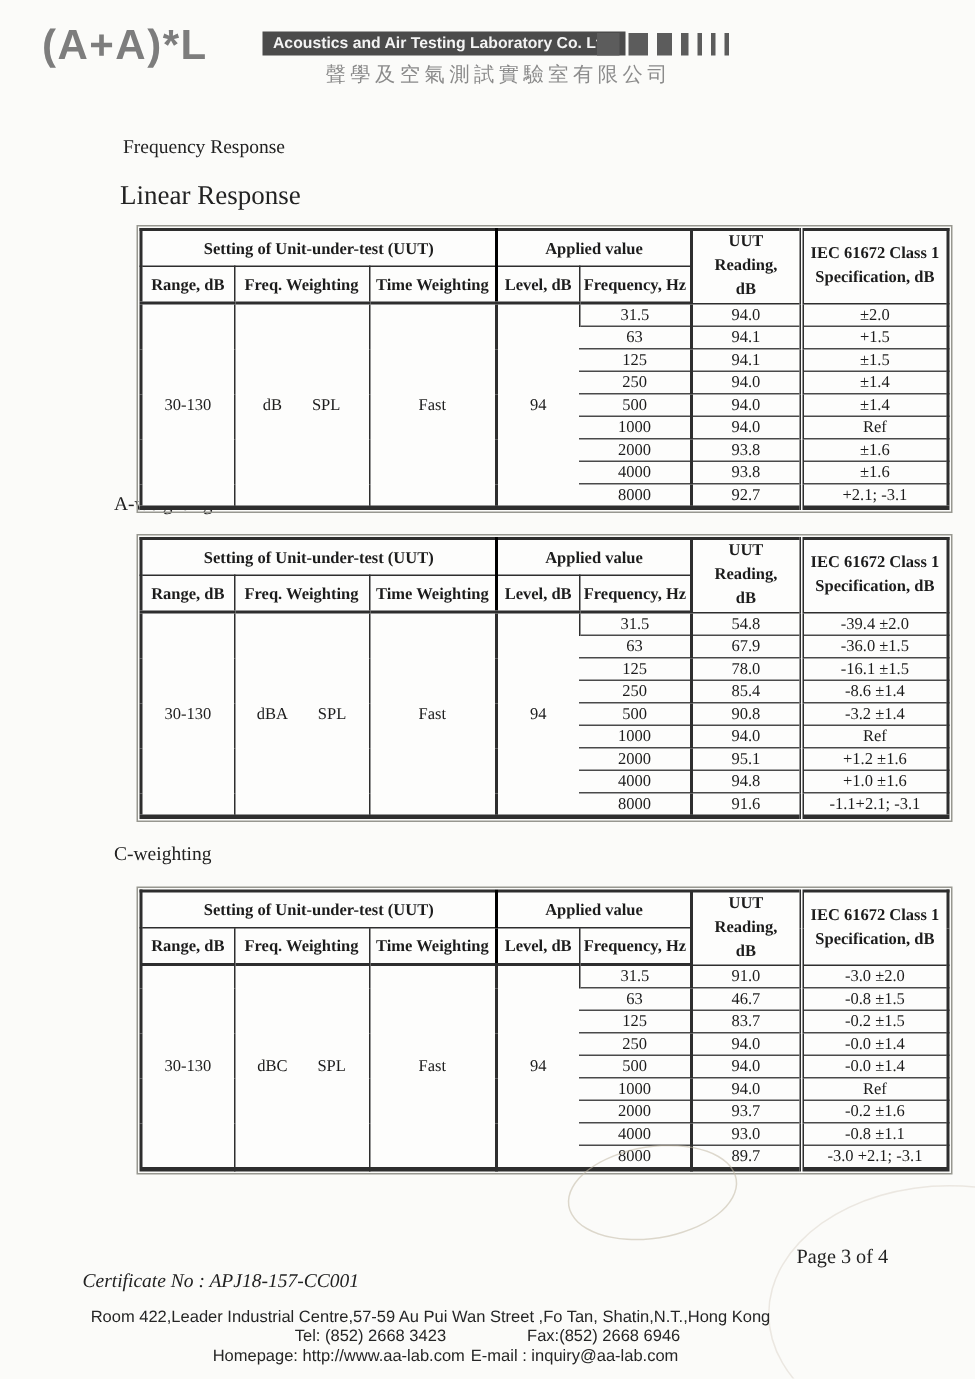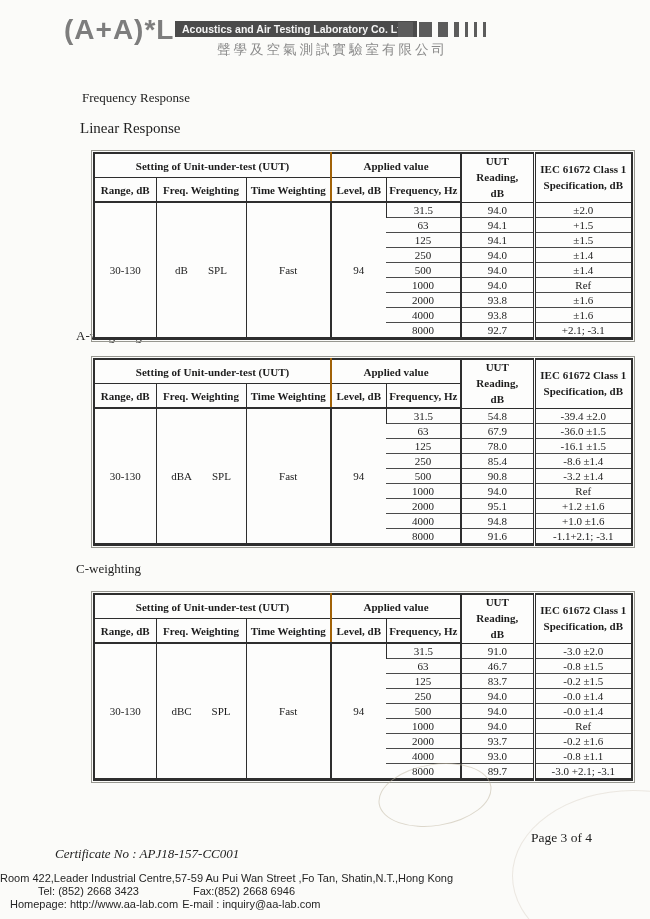--- a/index.html
+++ b/index.html
@@ -5,36 +5,36 @@
   html,body { margin:0; padding:0; }
   body {
     width:650px; height:919px; position:relative; overflow:hidden;
     background:#fbfbf9; font-family:"Liberation Serif", serif; color:#222;
   }
   .abs { position:absolute; }
 
   
   .logo {
     left:28px; top:14px; font-family:"Liberation Sans", sans-serif;
-    font-weight:bold; font-size:28px; letter-spacing:1px; color:#7d7d7d;margin-left:36px;
+    font-weight:bold; font-size:28px; letter-spacing:1px; color:#7d7d7d;
   }
   .badge {
     left:175px; top:21px; background:#4b4b4b; color:#f4f4f4; padding:2px 7px;
     font-family:"Liberation Sans", sans-serif; font-weight:bold; font-size:10.5px;
   }
   .bars { left:398px; top:22px; display:flex; align-items:center; gap:6px; height:15px; }
   .bars i { display:block; background:#5c5c5c; height:15px; }
   .company-zh {
     left:177px; top:41px; font-family:"DejaVu Sans", sans-serif;
     font-size:13.5px; letter-spacing:3px; color:#8b8b8b;margin-left:40px;
   }
 
   
   .h-main   { left:82px; top:90px;  font-size:13px; }
-  .h-linear { left:80px; top:120px; font-size:15px; }
+  .h-linear { left:80px; top:120px; font-size:18px; }
   .h-aw     { left:76px; top:328px; font-size:13px; }
   .h-cw     { left:76px; top:561px; font-size:13px; }
 
   
   .tbl-wrap1 { left:93px; top:152px; }
   .tbl-wrap2 { left:93px; top:358px; }
   .tbl-wrap3 { left:93px; top:593px; }
 
   table.resp {
     border-collapse:collapse; table-layout:fixed; width:538px;
@@ -43,38 +43,38 @@
     outline:1px solid #979790; outline-offset:1px;
   }
   table.resp th, table.resp td {
     text-align:center; vertical-align:middle; padding:0 2px; overflow:hidden;
   }
   table.resp th { font-weight:bold; }
   table.resp thead th { border-left:1px solid #2e2e2e; }
   table.resp tr.group th { height:19px; border-bottom:1px solid #2e2e2e; }
   table.resp tr.sub   th { height:19px; border-bottom:2px solid #2e2e2e; }
   table.resp th.no-l { border-left:none; }
-  table.resp th.g2   { border-left:2px solid #a16207; }
+  table.resp th.g2   { border-left:2px solid #000000; }
   table.resp th.uut  { border-left:2px solid #2e2e2e; border-bottom:2px solid #2e2e2e; }
   table.resp th.iec  { border-left:3px double #2e2e2e; border-bottom:2px solid #2e2e2e; }
   .two-line span { display:block; line-height:1.45; }
 
   table.resp tbody td { height:14px; line-height:14px; border-top:1px solid #4a4a4a; border-left:1px solid #2e2e2e; }
   table.resp tbody td:first-child { border-left:none; }
   table.resp tbody td.merged { border-top:none; }
   table.resp tbody td.lvl    { border-left:2px solid #2e2e2e; }
   table.resp tbody td.reading{ border-left:2px solid #2e2e2e; }
   table.resp tbody td.spec   { border-left:3px double #2e2e2e; }
   table.resp td.fw span { display:inline-block; margin:0 10px; }
 
   
   .cert { left:55px;  top:846px; font-style:italic; font-size:13px; }
   .pageno { left:531px; top:830px; font-size:13.5px; }
   .addr {
-    left:0; width:574px; text-align:left;
+    left:0; width:574px; text-align:center;
     font-family:"Liberation Sans", sans-serif; font-size:11px; color:#252525;
   }
   .addr-1 { top:872px; }
   .addr-2 { top:885px; } .addr-2 .row { display:inline-flex; gap:54px; transform:translateX(38px); }
   .addr-3 { top:898px; } .addr-3 .row { display:inline-flex; gap:4px; transform:translateX(10px); }
 
   
   .stamp1 {
     left:378px; top:764px; width:112px; height:60px; border-radius:50%;
     border:1.5px solid rgba(195,185,165,0.55); transform:rotate(-9deg);

